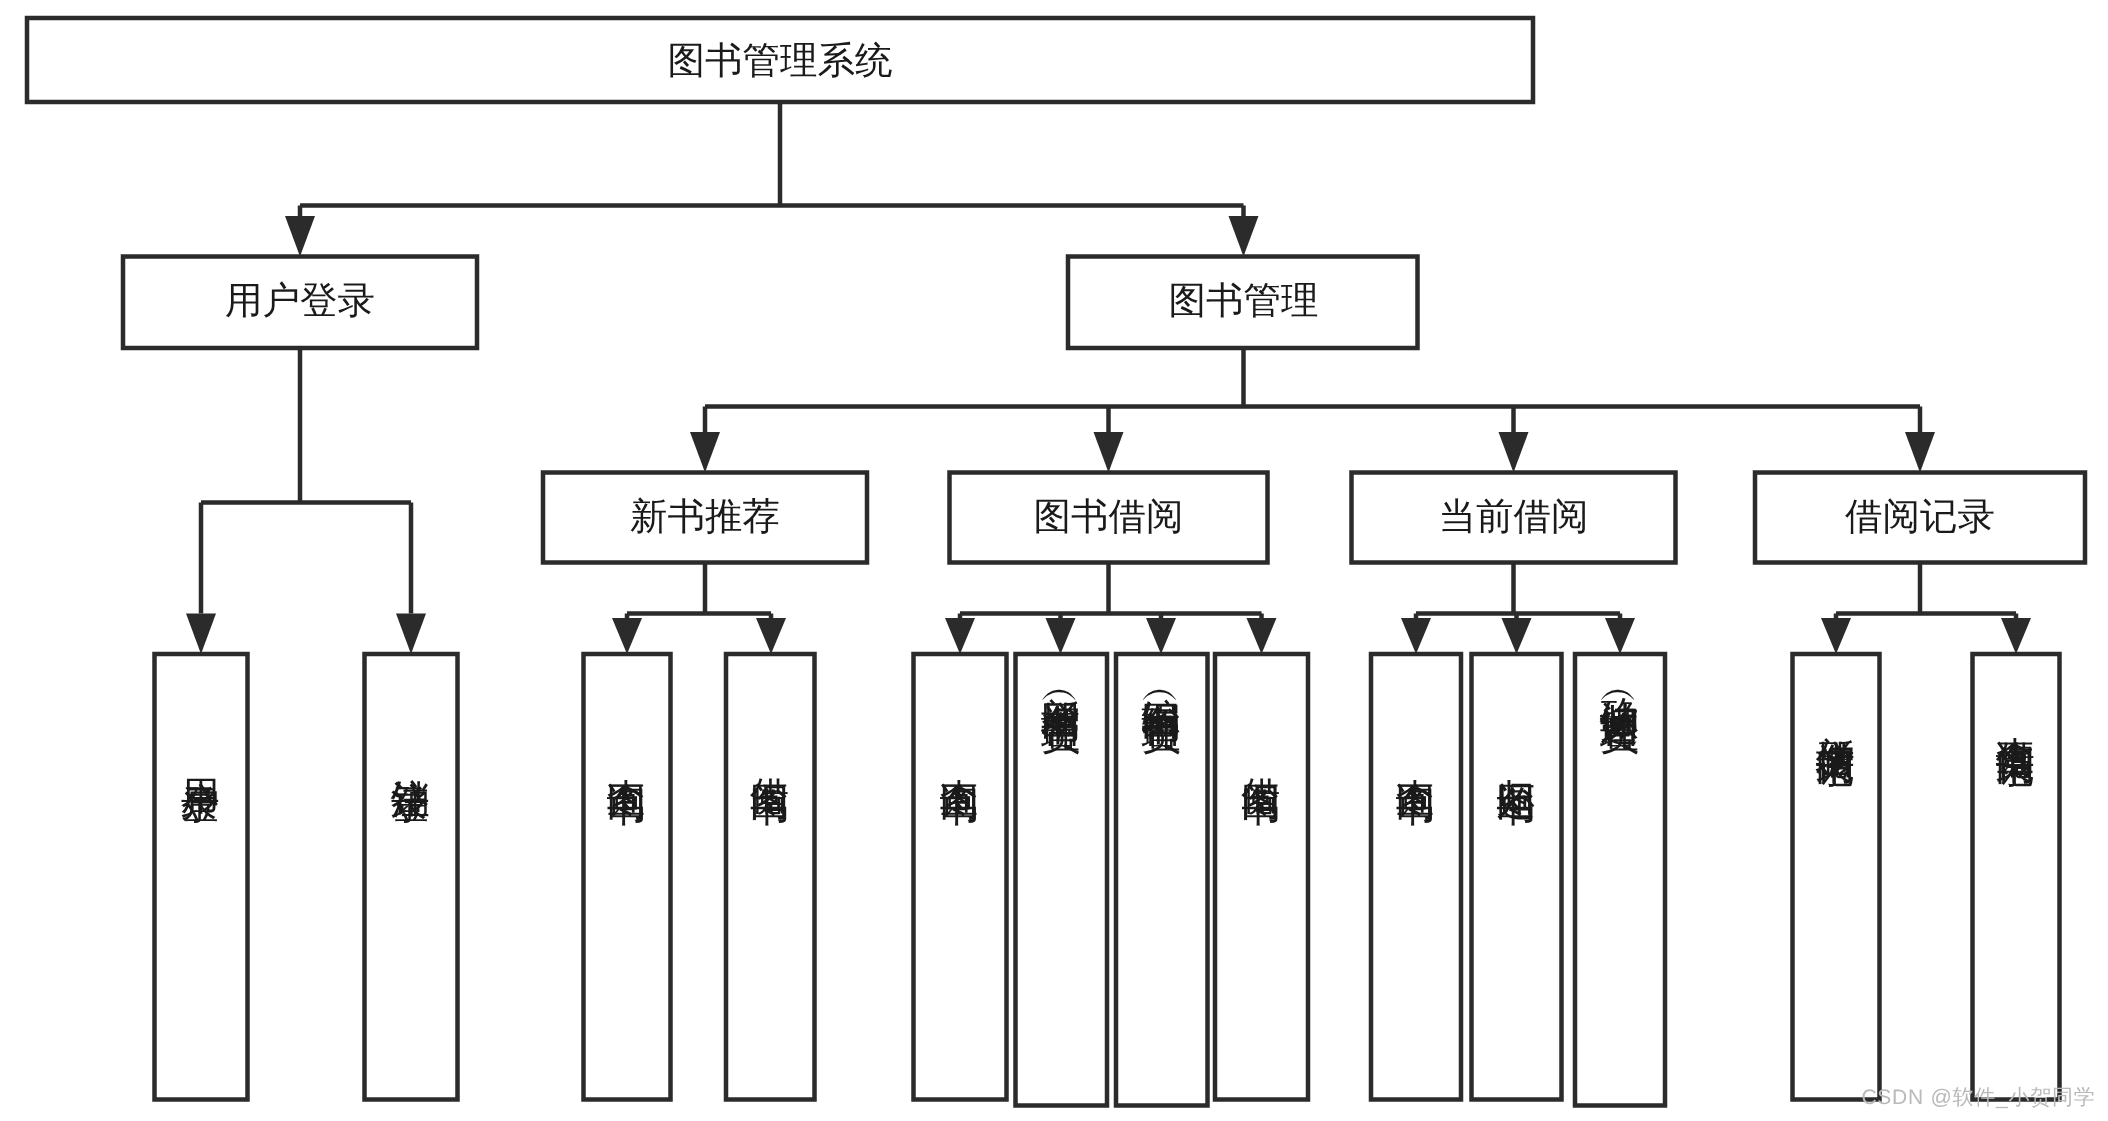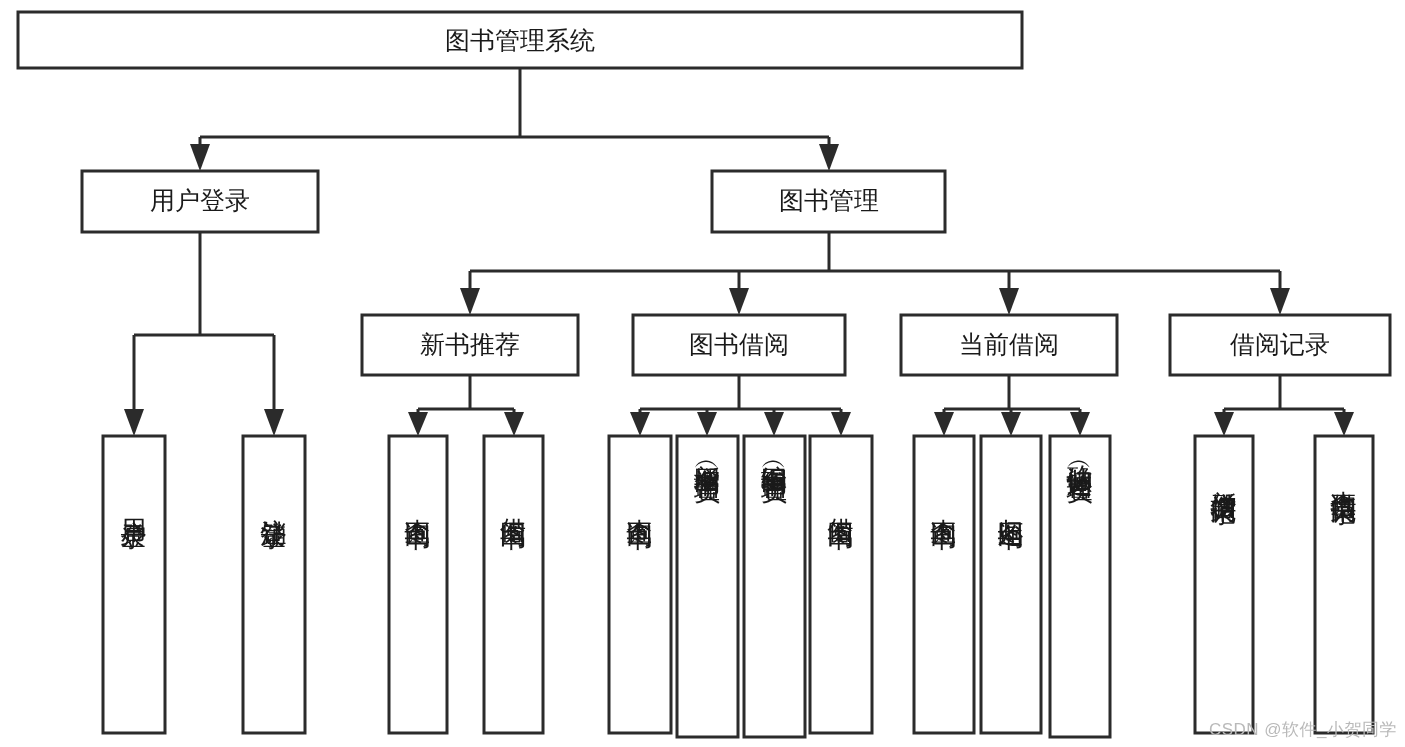--- a/index.html
+++ b/index.html
@@ -45,21 +45,21 @@
   }
   .arrow-head {
     fill: #2b2b2b;
     stroke: none;
   }
   .watermark {
     position: absolute;
     right: 8px;
     bottom: 6px;
     font-family: "Liberation Sans", "DejaVu Sans", sans-serif;
-    font-size: 17px;
+    font-size: 14px;
     color: #b9b9b9;
     letter-spacing: 0.5px;
     white-space: nowrap;
     pointer-events: none;
   }
   .vlabel-wrap {
     position: absolute;
     display: flex;
     align-items: flex-start;
     justify-content: center;

